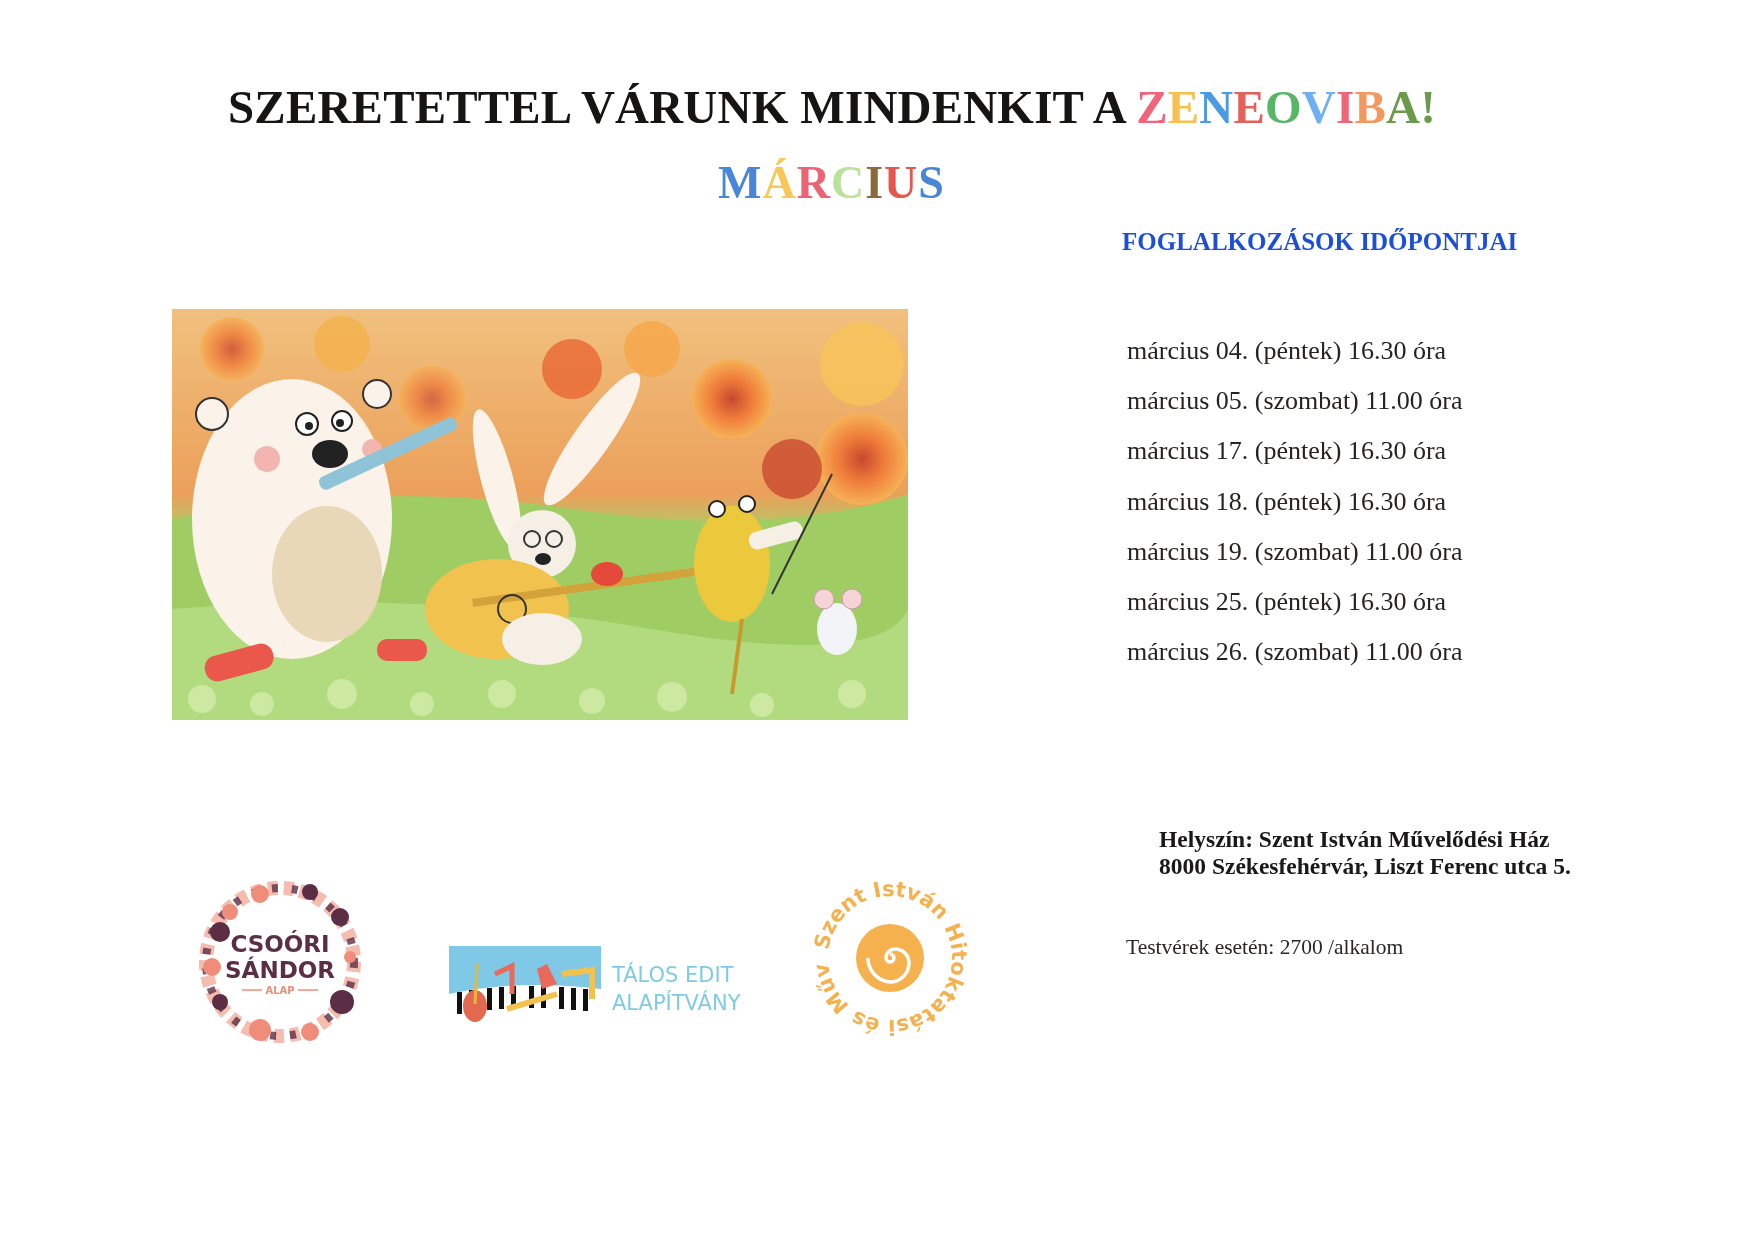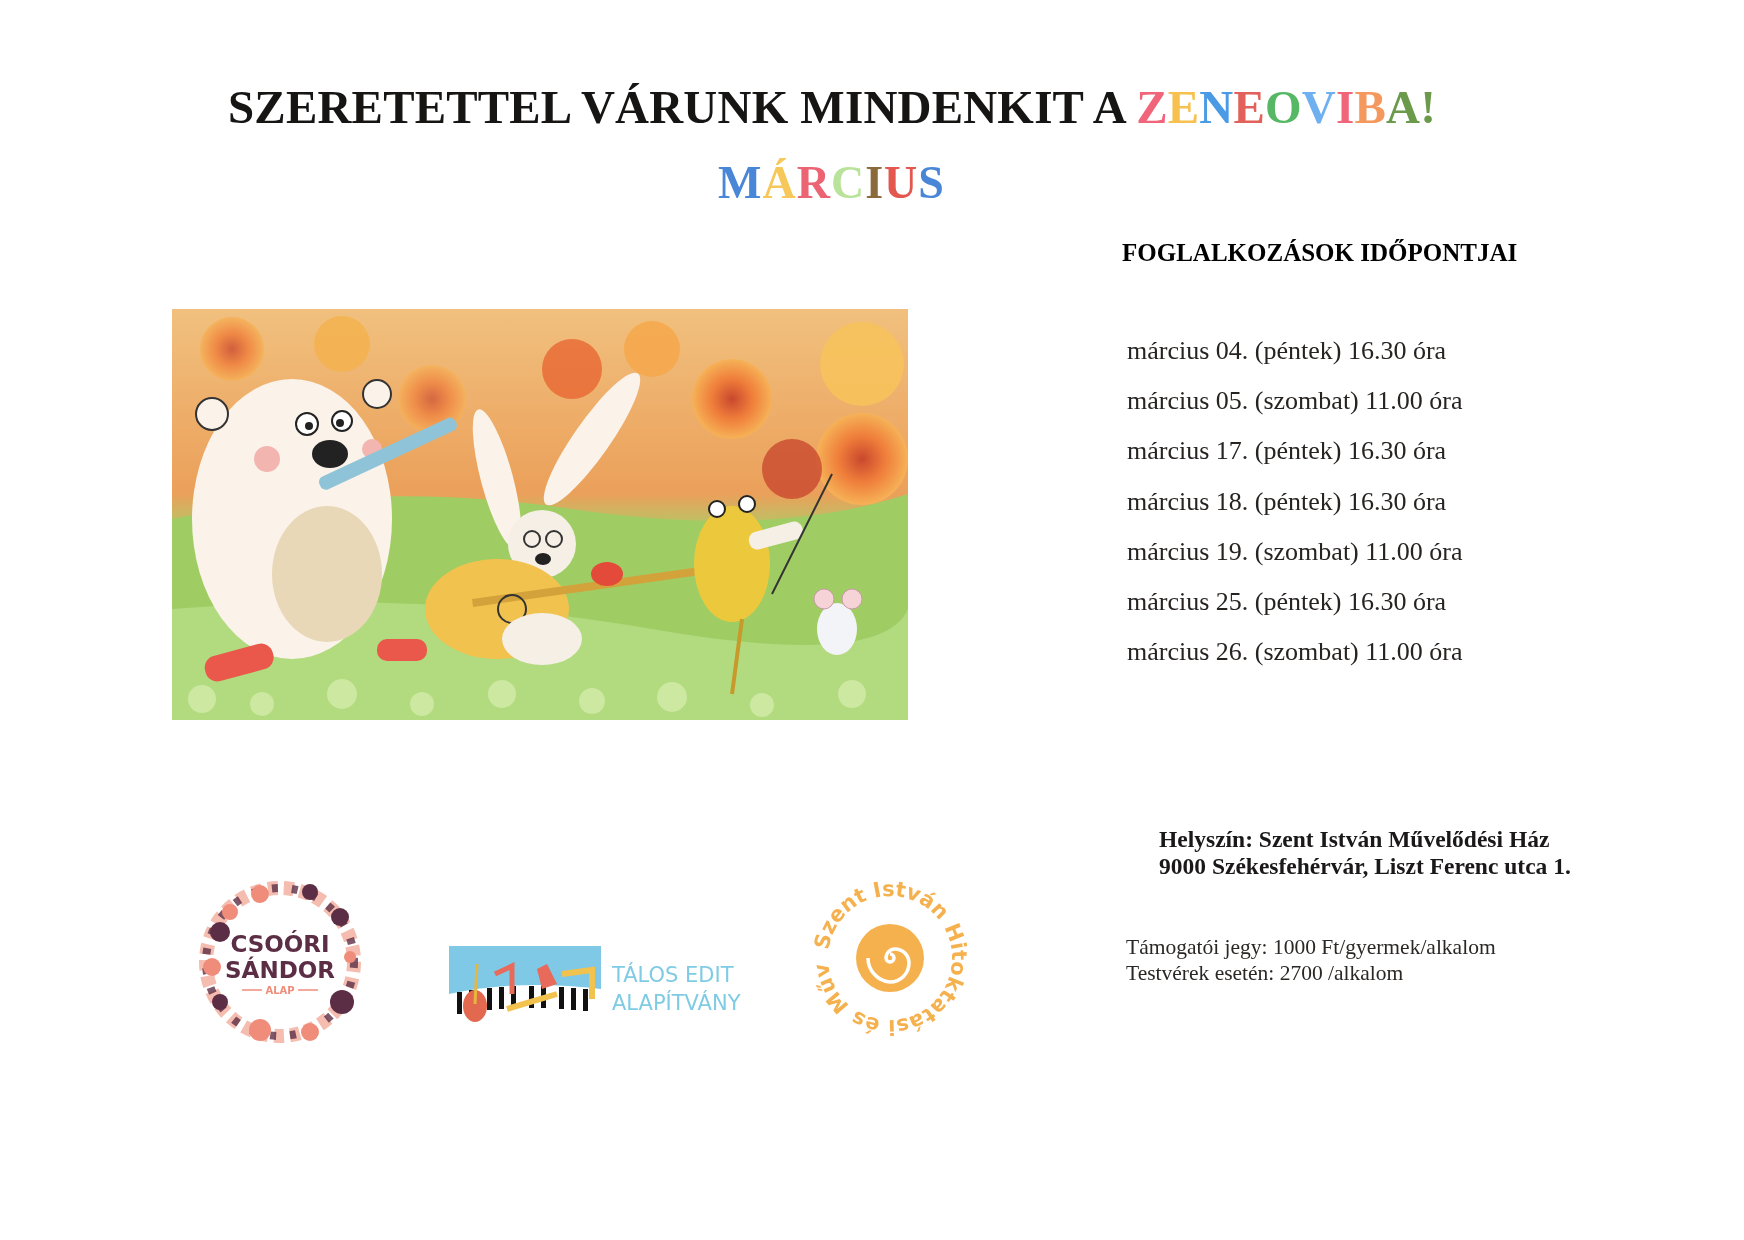--- a/index.html
+++ b/index.html
@@ -2,21 +2,21 @@
 <html><head>
 <meta charset="utf-8">
 <style>
   html, body { margin: 0; padding: 0; background: #ffffff; }
   body { width: 1744px; height: 1240px; position: relative; overflow: hidden; font-family: "Liberation Serif", "DejaVu Serif", serif; color: #1d1b1a; }
   .abs { position: absolute; }
   .title { left: 228px; top: 80px; font-size: 47px; font-weight: bold; white-space: nowrap; letter-spacing: 0.2px; color: #161514; }
   .title .rainbow span { display: inline-block; }
   .month { left: 718px; top: 156px; font-size: 46px; font-weight: bold; white-space: nowrap; letter-spacing: 1px; text-align: center; }
   .month span, .title .rainbow span { display: inline-block; }
-  .sched-title { left: 1122px; top: 239px; font-size: 25px; font-weight: bold; white-space: nowrap; color: #000000; }
+  .sched-title { left: 1122px; top: 228px; font-size: 25px; font-weight: bold; white-space: nowrap; color: #1d4ed8; }
   .sched-list { left: 1123px; top: 322px; margin: 4px; padding: 0; list-style: none; }
   .sched-list li { font-size: 26px; line-height: 50.2px; white-space: nowrap; color: #262321; }
   .venue { left: 1159px; top: 826px; font-size: 23.5px; font-weight: bold; line-height: 27px; white-space: nowrap; color: #1a1818; }
   .price { left: 1126px; top: 934px; font-size: 21.5px; line-height: 26px; white-space: nowrap; color: #2a2725; }
   .illustration { left: 172px; top: 309px; width: 736px; height: 411px; overflow: hidden; }
   .logo { position: absolute; }
 </style>
 </head>
 <body>
 
@@ -115,25 +115,24 @@
   <li>március 05. (szombat) 11.00 óra</li>
   <li>március 17. (péntek) 16.30 óra</li>
   <li>március 18. (péntek) 16.30 óra</li>
   <li>március 19. (szombat) 11.00 óra</li>
   <li>március 25. (péntek) 16.30 óra</li>
   <li>március 26. (szombat) 11.00 óra</li>
 </ul>
 
 <div class="abs venue">
   <div>Helyszín: Szent István Művelődési Ház</div>
-  <div>9000 Székesfehérvár, Liszt Ferenc utca 1.</div>
+  <div>8000 Székesfehérvár, Liszt Ferenc utca 5.</div>
 </div>
 
 <div class="abs price">
-  <div>Támogatói jegy: 1000 Ft/gyermek/alkalom</div>
   <div>Testvérek esetén: 2700 /alkalom</div>
 </div>
 
 <div class="logo" style="left:190px; top:872px; width:180px; height:180px;">
   <svg width="180" height="180" viewBox="0 0 180 180" xmlns="http://www.w3.org/2000/svg">
     <g>
       <circle cx="90" cy="90" r="74" fill="none" stroke="#f1a08f" stroke-width="14" stroke-dasharray="10 6" opacity="0.7"></circle>
       <circle cx="90" cy="90" r="74" fill="none" stroke="#5c2e45" stroke-width="8" stroke-dasharray="6 14" opacity="0.8"></circle>
       <circle cx="30" cy="60" r="10" fill="#5c2e45"></circle>
         <circle cx="40" cy="40" r="8" fill="#f08d7a"></circle>

